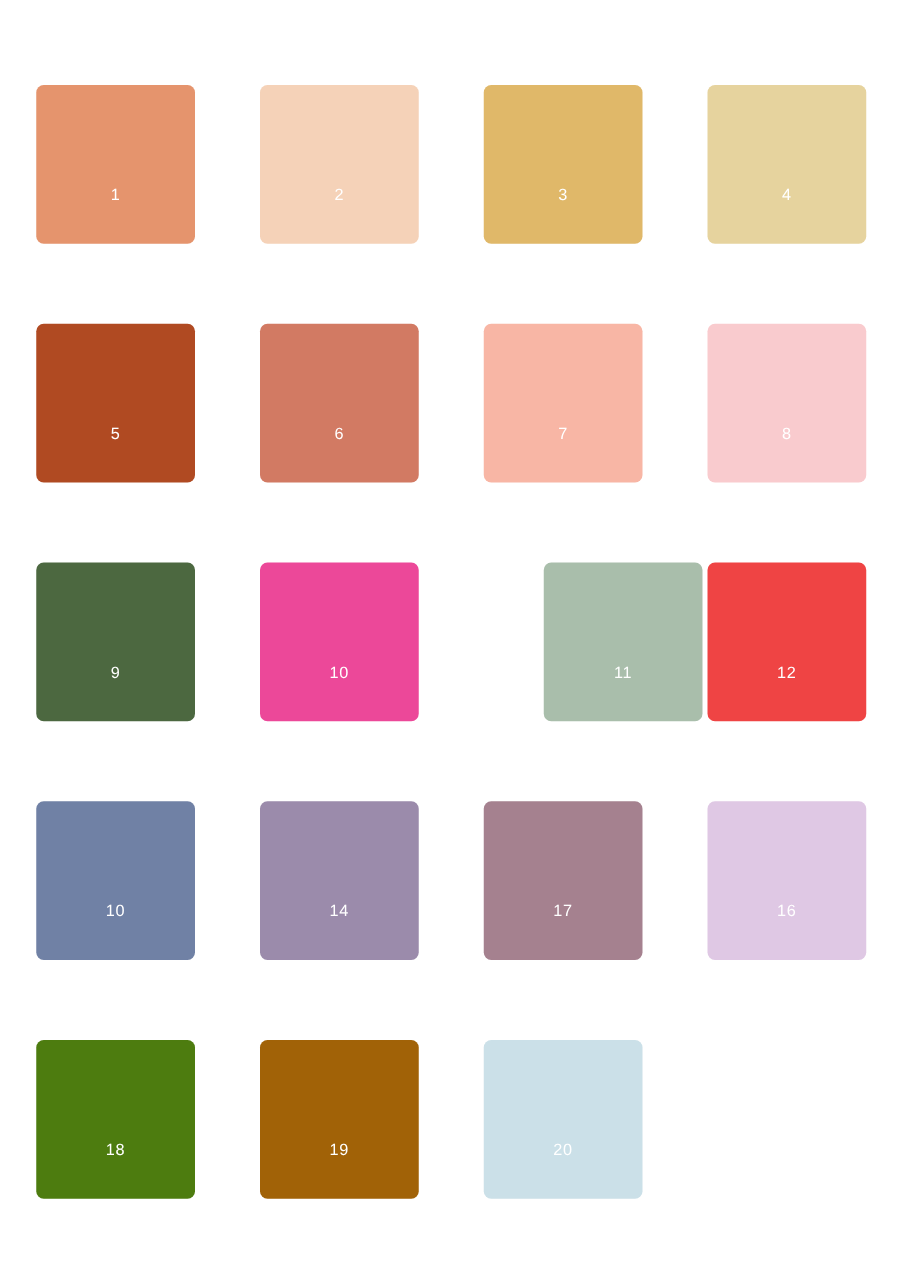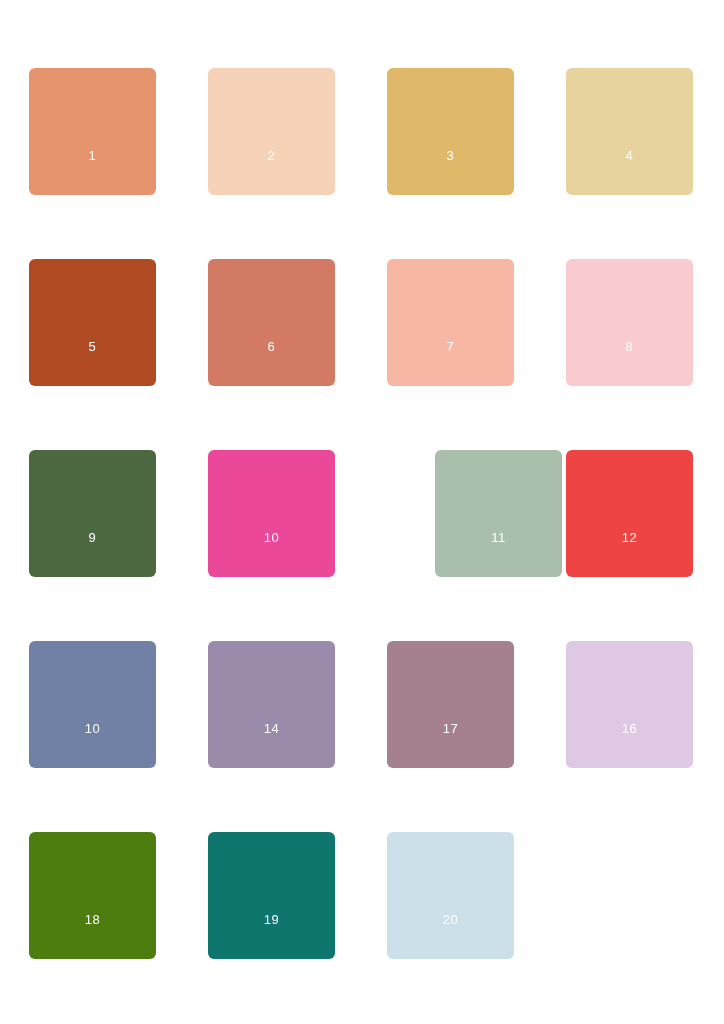--- a/index.html
+++ b/index.html
@@ -102,20 +102,20 @@
       </div>
       <div class="swatch" style="background-color: rgb(165, 129, 143);">
         <span class="swatch-label">17</span>
       </div>
       <div class="swatch" style="background-color: rgb(223, 200, 228);">
         <span class="swatch-label">16</span>
       </div>
       <div class="swatch" style="background-color: #4d7c0f;">
         <span class="swatch-label">18</span>
       </div>
-      <div class="swatch" style="background-color: #0f766e; text-decoration: underline;">
+      <div class="swatch" style="background-color: #a16207; text-decoration: underline;">
         <span class="swatch-label">19</span>
       </div>
       <div class="swatch" style="background-color: rgb(203, 224, 232);">
         <span class="swatch-label">20</span>
       </div>
     </div>
 </div>
 
 </body></html>

